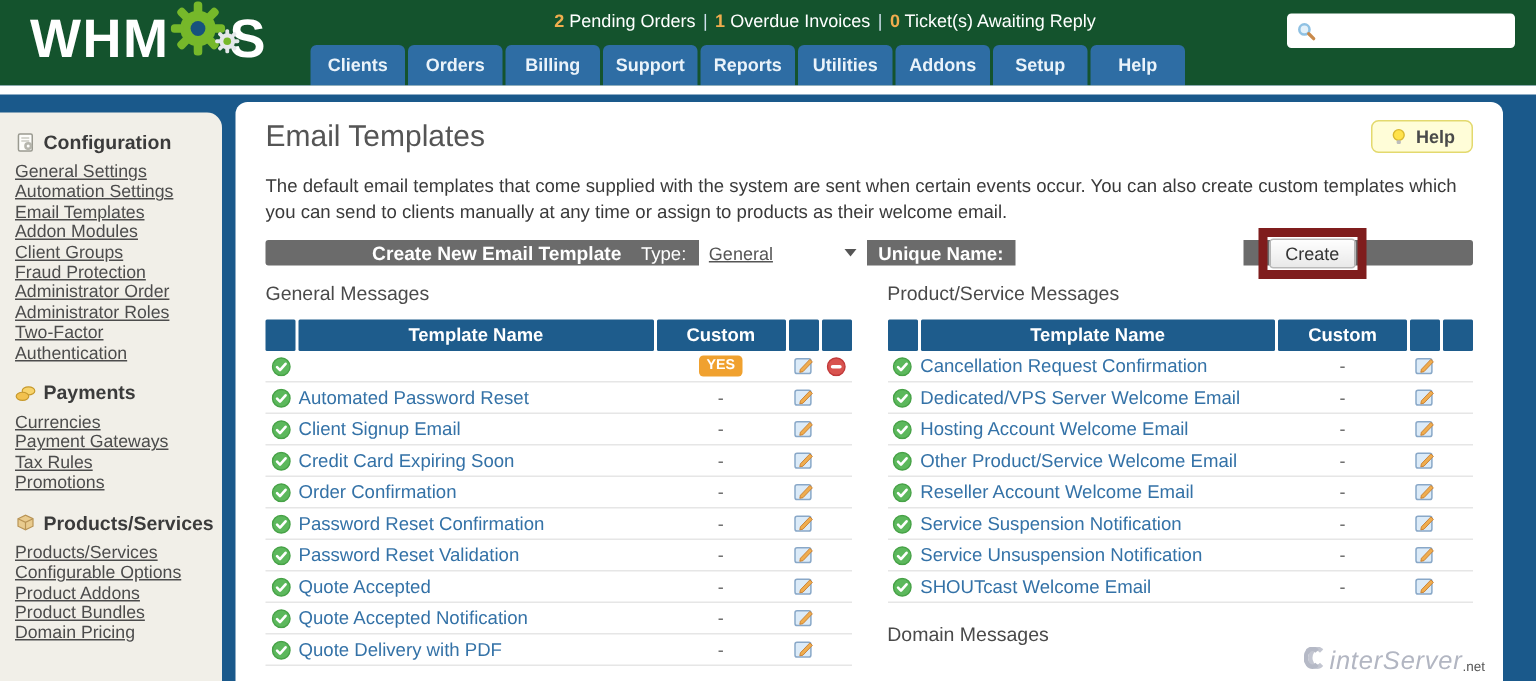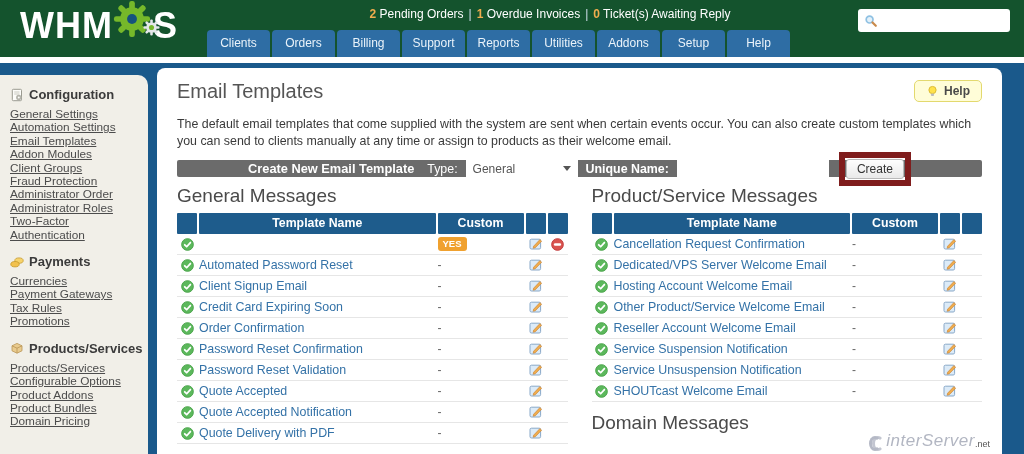--- a/index.html
+++ b/index.html
@@ -11,66 +11,66 @@
   
   .header { position:absolute; top:0; left:0; width:100%; height:57px; background:#14532d; }
   .logo { position:absolute; left:20px; top:4px; display:flex; align-items:center; color:#fff; font-size:36px; font-weight:bold; letter-spacing:1px; }
   .gearwrap { position:relative; width:40px; height:44px; margin:0 0px; }
   .gear-big { position:absolute; left:0; bottom:1px; }
   .gear-small { position:absolute; top:-1px; right:-7px; }
   .notifs { position:absolute; left:50%; top:7px; transform:translateX(-50%); margin-left:38px; font-size:12px; color:#fff; white-space:nowrap; }
   .notifs .cnt { color:#f0ad4e; font-weight:bold; }
   .notifs .sep { color:#cfdfec; margin:0 5px; }
   .tabs { position:absolute; left:207px; bottom:0; display:flex; }
-  .tab { width:63px; margin-right:2px; height:27px; line-height:27px; text-align:center; background:#2e6da4; color:#eaf3fa; font-size:12px; font-weight:normal; border-radius:4px 4px 0 0; cursor:pointer; }
+  .tab { width:63px; margin-right:2px; height:27px; line-height:27px; text-align:center; background:#2e6da4; color:#eaf3fa; font-size:12px; font-weight:bold; border-radius:4px 4px 0 0; cursor:pointer; }
   .search { position:absolute; right:14px; top:9px; width:152px; height:23px; background:#fff; border-radius:3px; display:flex; align-items:center; padding-left:6px; }
   .search input { border:none; outline:none; flex:1; font-size:12px; background:transparent; min-width:0; }
   .strip { position:absolute; top:57px; left:0; width:100%; height:6px; background:#ffffff; }
   
   .sidebar { position:absolute; left:0; top:75px; width:148px; bottom:0; background:#f1efe8; border-top-right-radius:10px; padding:12px 6px 0 10px; }
   .sb-h { display:flex; align-items:center; gap:5px; font-size:13px; font-weight:bold; color:#3b3b3b; margin:12px 0 6px; }
   .sb-h.first { margin-top:0; }
   .sb-ic { display:flex; width:14px; height:14px; flex:none; }
   .sb-link { display:block; font-size:11.8px; line-height:13.4px; color:#4c4c4c; text-decoration:underline; cursor:pointer; }
   
   .panel { position:absolute; left:157px; top:68px; width:845px; bottom:0; background:#fff; border-radius:8px 8px 0 0; padding:12px 20px 0; overflow:hidden; }
   .titlerow { display:flex; justify-content:space-between; align-items:flex-start; height:26px; }
   h1 { margin:0; font-size:20px; font-weight:400; color:#555; }
   .helpbtn { display:flex; align-items:center; gap:5px; background:#fffdd8; border:1px solid #e3d96e; border-radius:5px; padding:3px 11px; font-size:12px; font-weight:bold; color:#4a4a4a; cursor:pointer; margin-top:0; }
   .desc { margin:10px 0 0; font-size:12.4px; line-height:17px; color:#3a3a3a; max-width:822px; }
   .createbar { margin-top:10px; height:17px; background:#6b6b6b; border-radius:2px; display:flex; align-items:center; justify-content:center; gap:8px; color:#fff; }
   .cb-title { font-size:12.8px; font-weight:bold; margin-right:5px; }
   .cb-label { font-size:12.4px; }
   .cb-label.bold { font-weight:bold; }
-  .selectbox { width:112px; height:23px; background:#fff; border-radius:2px; display:flex; align-items:center; justify-content:space-between; padding:0 7px; font-size:12px; color:#555; cursor:pointer; }
+  .selectbox { width:112px; height:23px; background:#fff; border-radius:2px; display:flex; align-items:center; justify-content:space-between; padding:0 7px; font-size:12px; color:#555; cursor:pointer;text-decoration:underline; }
   .caret { width:0; height:0; border-left:4px solid transparent; border-right:4px solid transparent; border-top:5px solid #555; }
   .cb-input { width:152px; height:22px; border:none; border-radius:2px; font-size:12px; padding:0 6px; outline:none; }
   .redbox { border:6px solid #7f1d1d; padding:1px; margin-left:2px; display:flex; }
   .createbtn { font-size:12px; color:#333; background:linear-gradient(#fefefe,#e9e9e9); border:1px solid #b9b9b9; border-radius:3px; padding:2px 10px; cursor:pointer; }
   
   .cols { display:flex; gap:24px; margin-top:10px; }
   .col { flex:1; min-width:0; }
-  h2 { margin:0 0 8px; font-size:19px; font-weight:400; color:#4a4a4a; line-height:18px; }
+  h2 { margin:0 0 8px; font-size:13px; font-weight:400; color:#4a4a4a; line-height:18px; }
   .thead { display:flex; gap:2px; height:21px; }
   .th { background:#1e5c8c; color:#fff; font-size:12.3px; font-weight:bold; text-align:center; line-height:21px; border-radius:1px; }
   .c-icon { width:20px; flex:none; }
   .c-name { flex:1; min-width:0; }
   .c-custom { width:86px; flex:none; }
   .c-act { width:20px; flex:none; }
   .trow { display:flex; gap:2px; align-items:center; height:21px; border-bottom:1px solid #e6e6e6; }
   .tc { display:flex; align-items:center; }
   .tc.c-icon, .tc.c-act { justify-content:center; }
   .tname a { font-size:12.4px; color:#3472a7; text-decoration:none; cursor:pointer; white-space:nowrap; overflow:hidden; }
-  .tcustom { font-size:12px; color:#666; }
+  .tcustom { justify-content:center; font-size:12px; color:#666; }
   .yes { display:inline-block; background:#f0a12f; color:#fff; font-size:9.5px; font-weight:bold; border-radius:3px; padding:2.5px 5px; line-height:1; }
   .ticon { cursor:pointer; }
   .ticon svg { display:block; }
   .domainh { margin-top:12px; margin-bottom:0; }
   
-  .watermark { position:absolute; right:12px; bottom:3px; display:flex; align-items:flex-end; color:#b2b6c2; font-size:17px; font-style:italic; }
+  .watermark { position:absolute; right:12px; bottom:3px; display:flex; align-items:flex-start; color:#b2b6c2; font-size:17px; font-style:italic; }
   .wm-arc { display:inline-block; width:12px; height:15px; border:3px solid #b5b9c6; border-right-color:transparent; border-radius:50%; margin-right:-9px; }
   .wm-arc.a2 { opacity:.8; }
   .wm-text { margin-left:11px; letter-spacing:0.5px; }
   .wm-net { font-size:9px; color:#555; align-self:flex-end; margin-bottom:2px; font-style:normal; }
 </style>
 </head>
 <body>
 
 <div class="header">
   <div class="logo">

